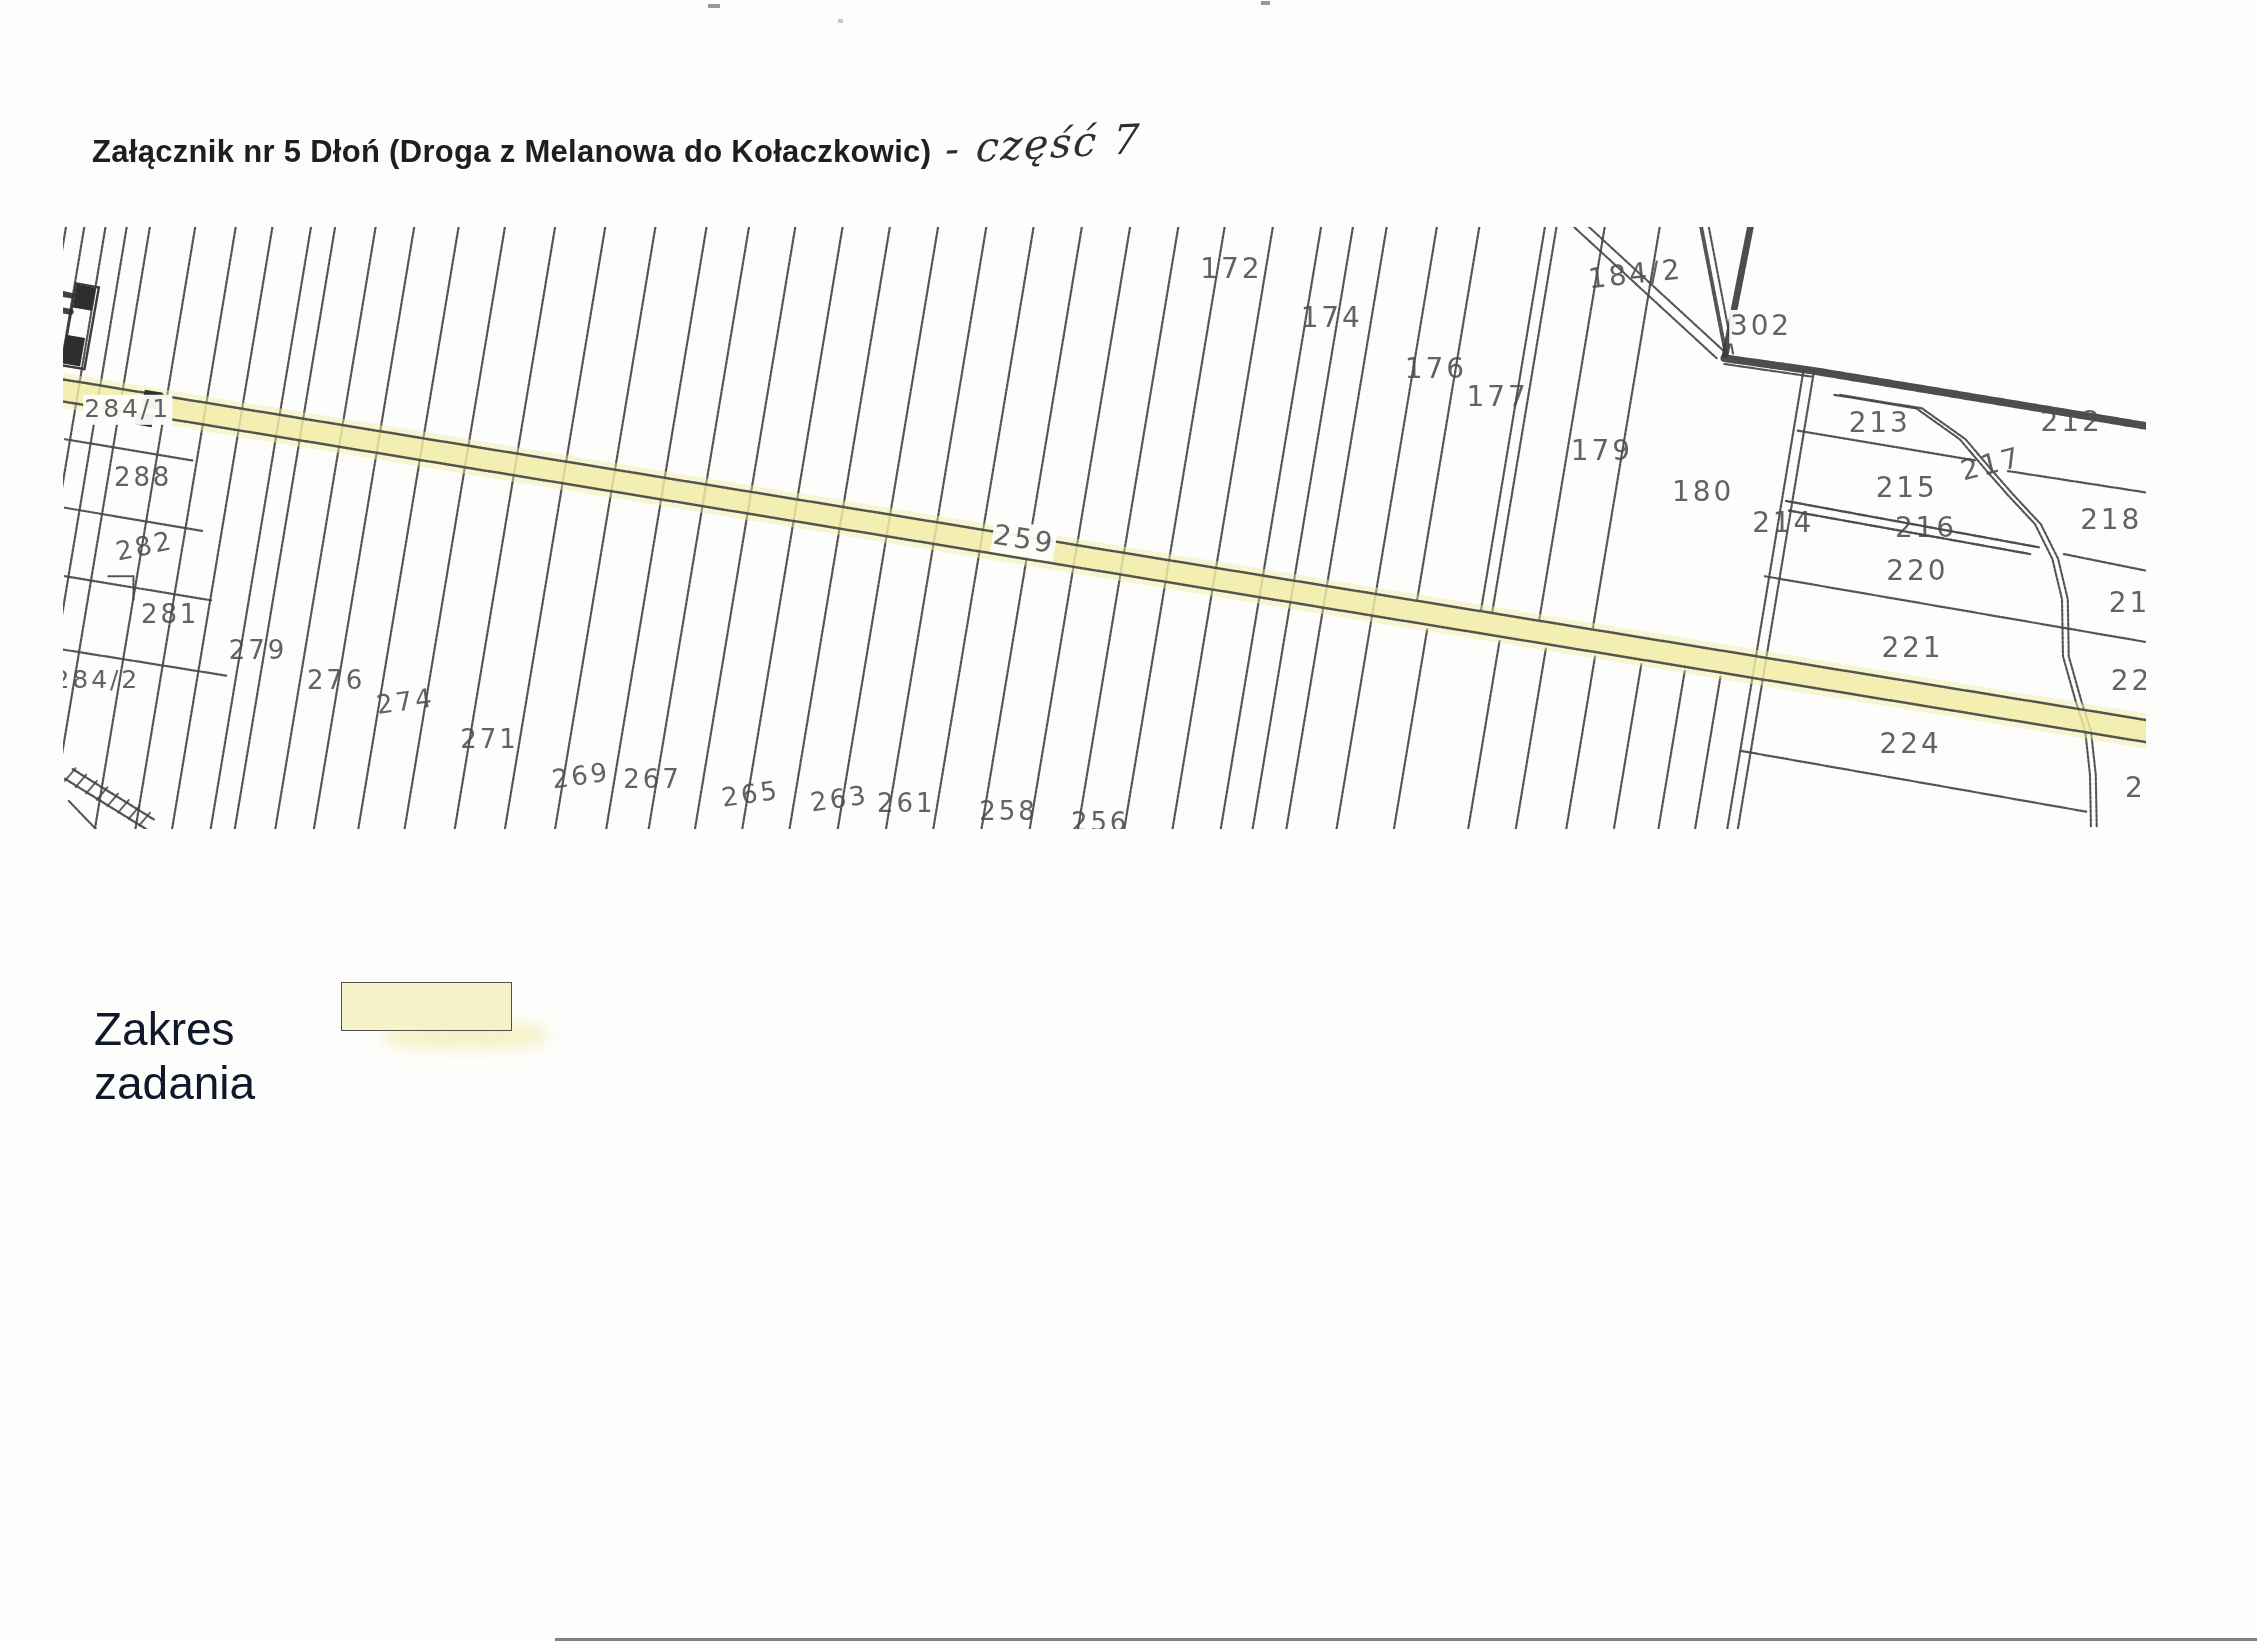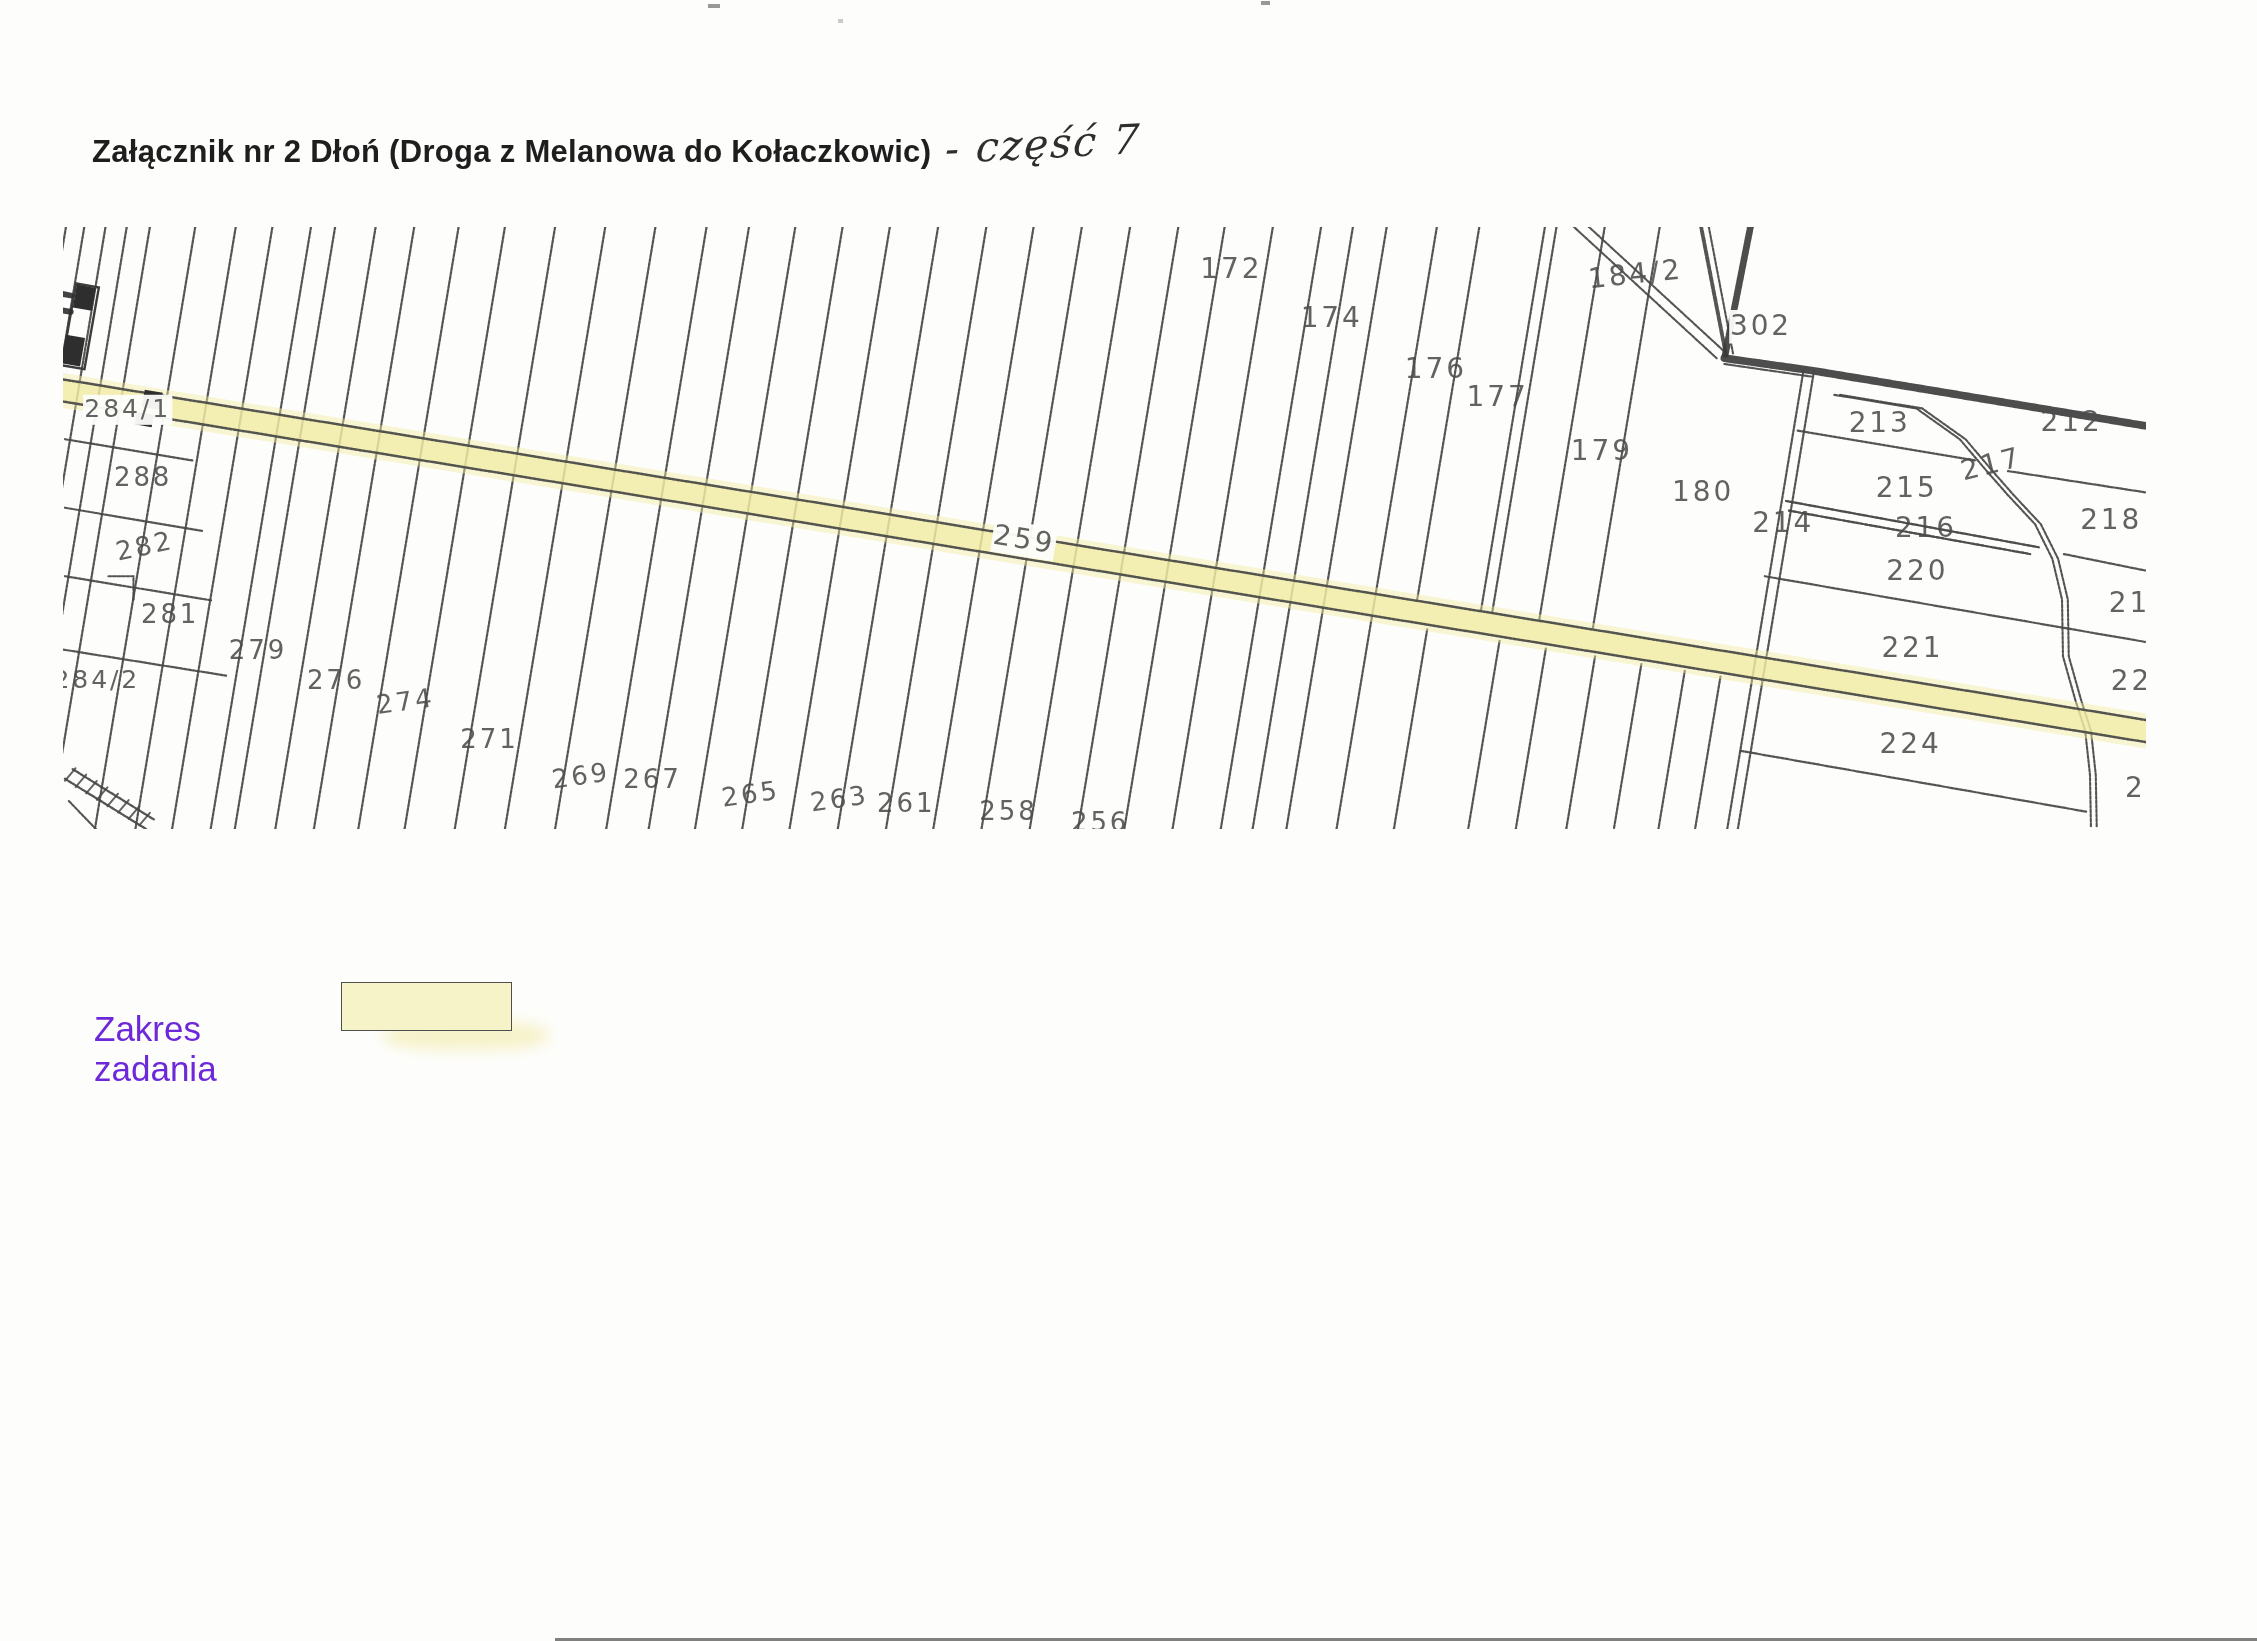--- a/index.html
+++ b/index.html
@@ -5,34 +5,34 @@
   html,body{margin:0;padding:0;background:#e8e8e8;}
   #page{position:relative;width:2257px;height:1641px;background:#fdfdfb;overflow:hidden;
         font-family:"Liberation Sans", sans-serif;}
   #title{position:absolute;left:92px;top:124px;white-space:nowrap;}
   #title .printed{font-size:31px;font-weight:700;color:#1e1e1e;letter-spacing:0.3px;}
   #title .hand{display:inline-block;font-family:"DejaVu Serif", serif;font-style:italic;
         font-size:41px;color:#2e2e2e;transform:rotate(-3deg) skewX(-6deg) translateY(-3.9px);
         margin-left:9.7px;letter-spacing:1.9px;}
   #mapwrap{position:absolute;left:63px;top:227px;width:2083px;height:602px;overflow:hidden;}
   #legend{position:absolute;left:94px;top:977px;height:58px;}
-  #legend .lab{position:absolute;left:0;top:32px;font-size:35px;color:#6d28d9;}
+  #legend .lab{position:absolute;left:0;top:25px;font-size:46px;color:#0f172a;}
   #swatch{position:absolute;left:247px;top:4.8px;width:169px;height:47px;border:1.9px solid #4f4f4f;}
   #smudge{position:absolute;left:290px;top:44px;width:164px;height:29px;background:#f0e9a0;
         opacity:.55;filter:blur(6.8px);border-radius:40%;}
   .speck{position:absolute;background:#555;opacity:.6;}
   text{font-family:"DejaVu Sans", sans-serif;fill:#4d4d4d;}
 </style>
 </head>
 <body>
 
 <div id="page">
 
   <div id="title">
-    <span class="printed">Załącznik nr 2 Dłoń  (Droga z Melanowa do Kołaczkowic)</span>
+    <span class="printed">Załącznik nr 5 Dłoń  (Droga z Melanowa do Kołaczkowic)</span>
     <span class="hand">- część 7</span>
   </div>
 
   <div id="mapwrap">
     <svg id="mapsvg" width="2083" height="602" viewBox="65 250 2157 624" xmlns="http://www.w3.org/2000/svg">
         <path d="M67,250 L-37,874" stroke="#474747" stroke-width="2.3" fill="none" stroke-dasharray="3 1.7" stroke-linecap="round" opacity="0.92"></path>
         <path d="M86,250 L-18,874" stroke="#474747" stroke-width="2.3" fill="none" stroke-dasharray="3 1.7" stroke-linecap="round" opacity="0.92"></path>
         <path d="M108,250 L4,874" stroke="#474747" stroke-width="2.3" fill="none" stroke-dasharray="3 1.7" stroke-linecap="round" opacity="0.92"></path>
         <path d="M130,250 L26,874" stroke="#474747" stroke-width="2.3" fill="none" stroke-dasharray="3 1.7" stroke-linecap="round" opacity="0.92"></path>
         <path d="M154,250 L50,874" stroke="#474747" stroke-width="2.3" fill="none" stroke-dasharray="3 1.7" stroke-linecap="round" opacity="0.92"></path>

